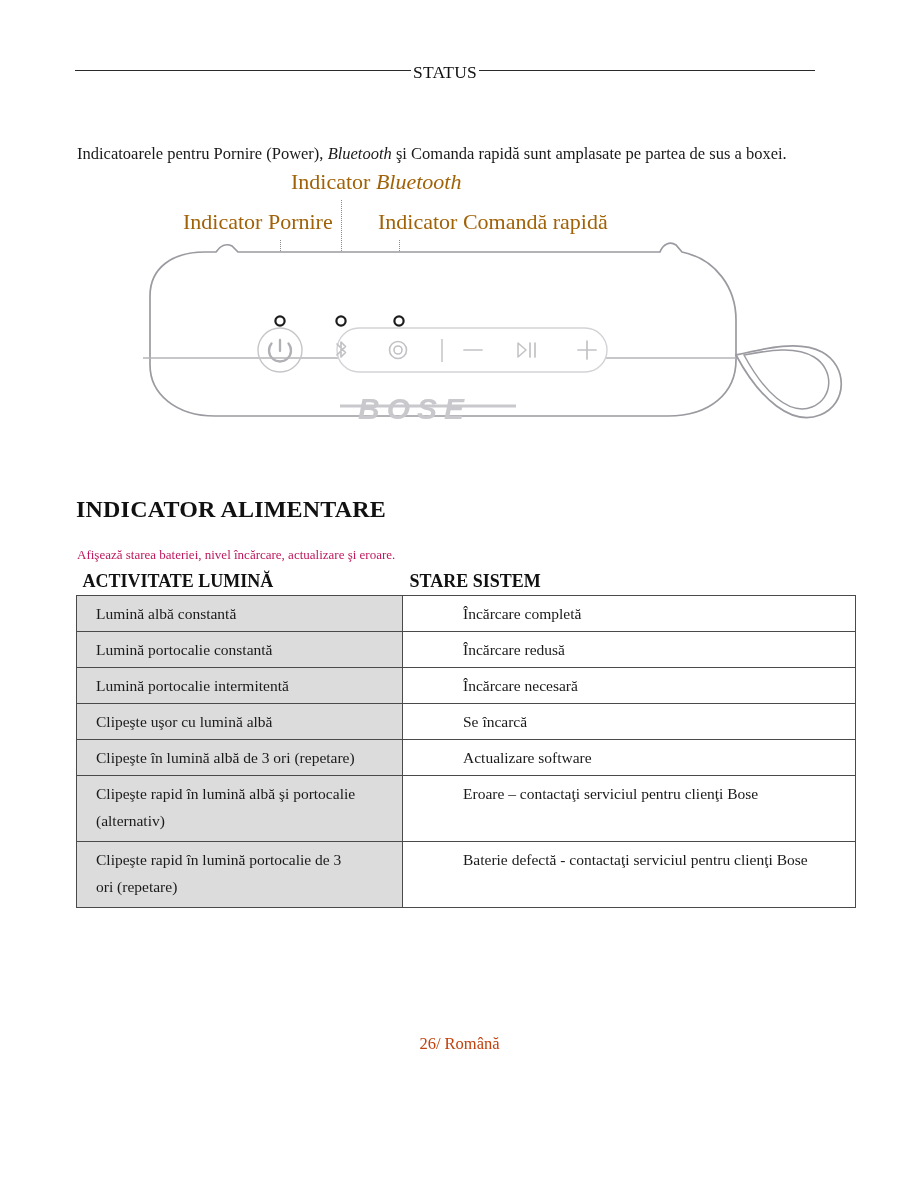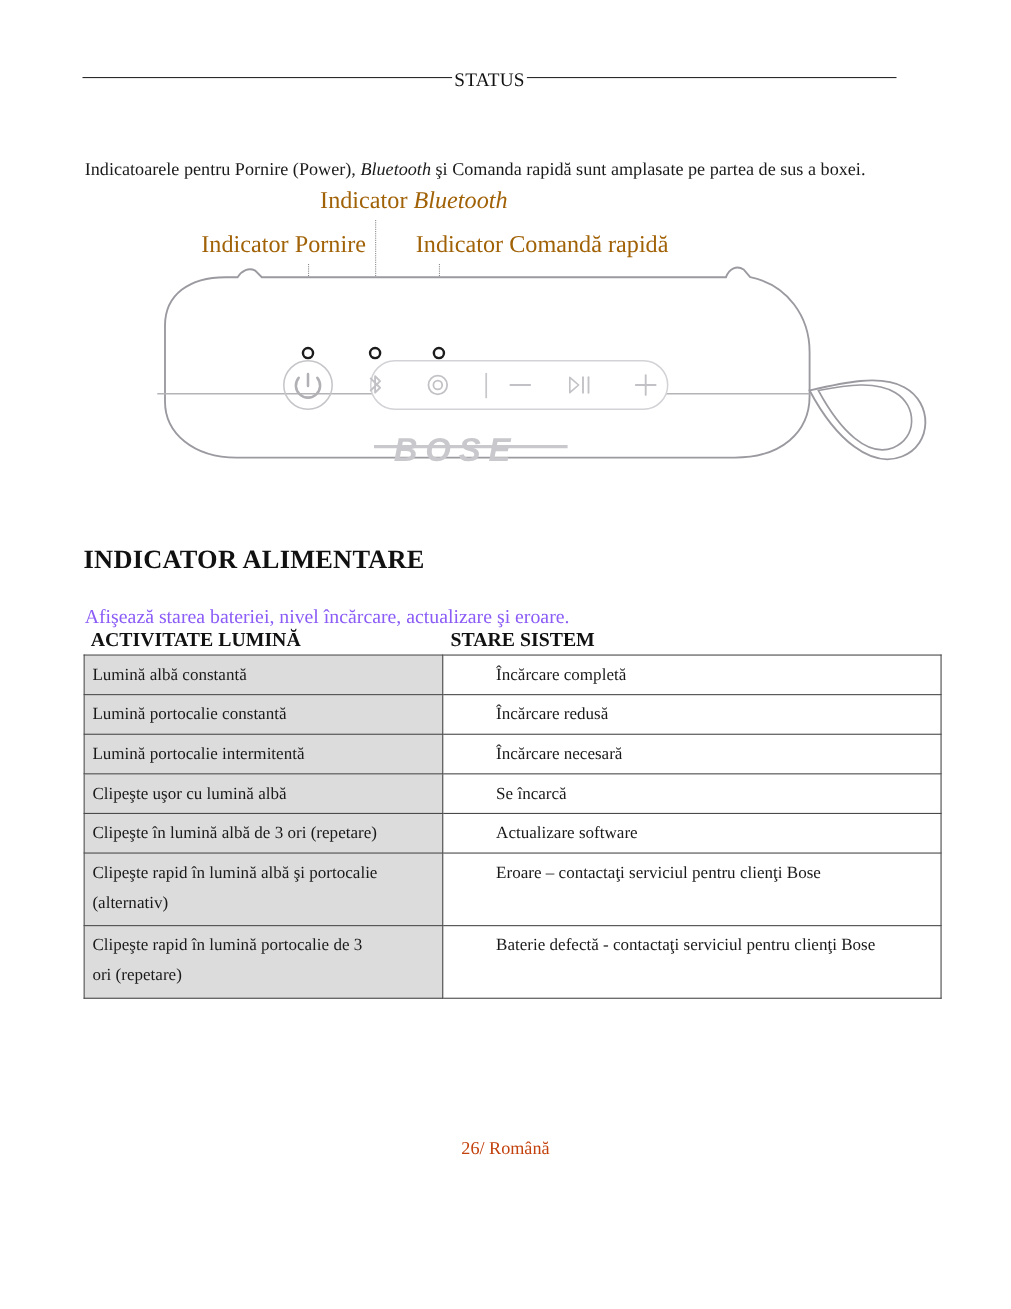--- a/index.html
+++ b/index.html
@@ -103,23 +103,23 @@
     letter-spacing: 0.2px;
     color: #111;
     white-space: nowrap;
   }
 
   
   .lead {
     position: absolute;
     left: 77px;
     top: 531px;
-    font-size: 18px;
+    font-size: 13px;
     line-height: 22px;
-    color: #8b5cf6;
+    color: #be185d;
     white-space: nowrap;
   }
 
   
   .tbl-wrap {
     position: absolute;
     left: 76px;
     top: 571px;
     width: 779px;
   }
@@ -152,21 +152,21 @@
     padding: 4px 6px 4px 7px;
   }
   table.status tbody td.k {
     background: #dcdcdc;
   }
   table.status tbody td.v {
     background: #ffffff;
     padding-left: 48px;
   }
   table.status tbody tr.tall td { height: 57px; }
-  .cellline { display: block; white-space: normal; }
+  .cellline { display: block; white-space: normal; margin-left: 12px; }
 
   
   .footer {
     position: absolute;
     left: 0;
     top: 1034px;
     width: 919px;
     text-align: center;
     font-size: 16.5px;
     color: #c2410c;

